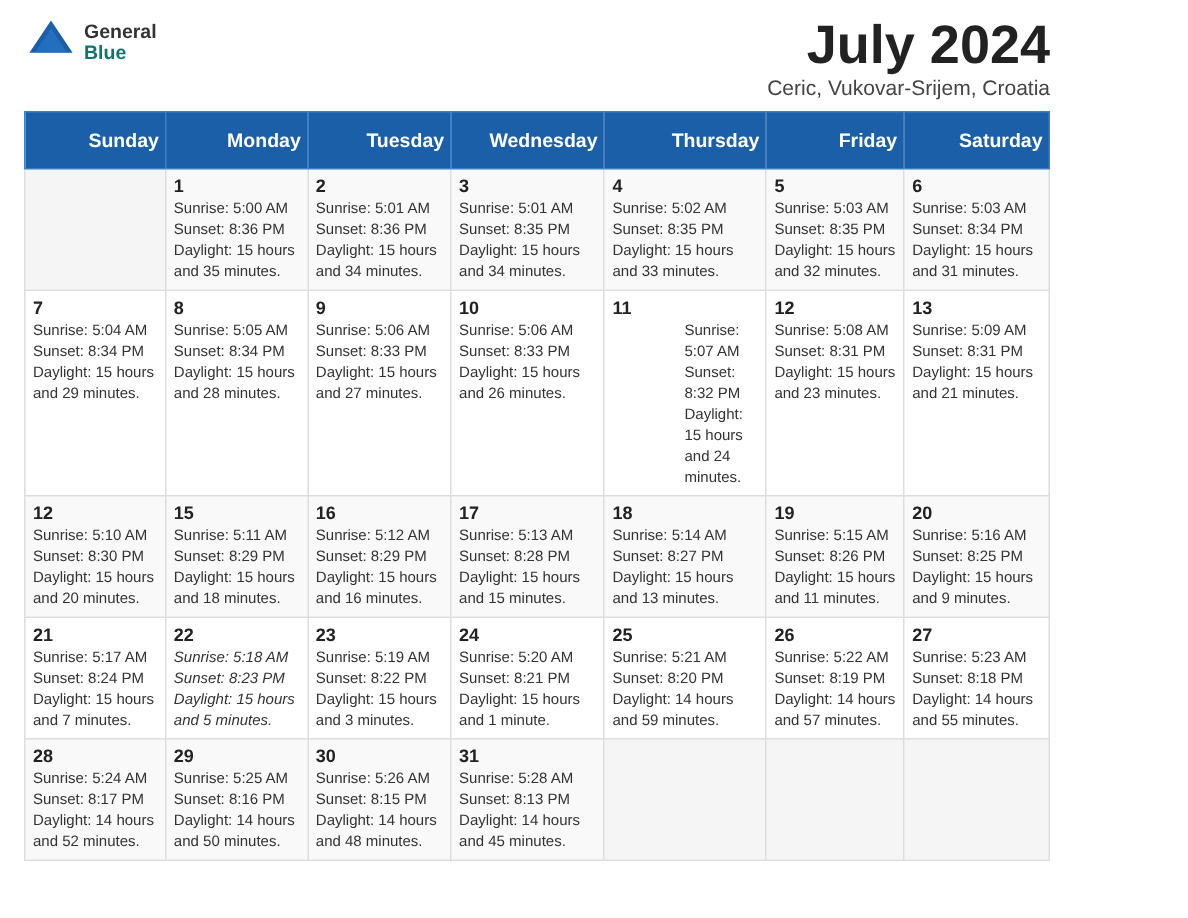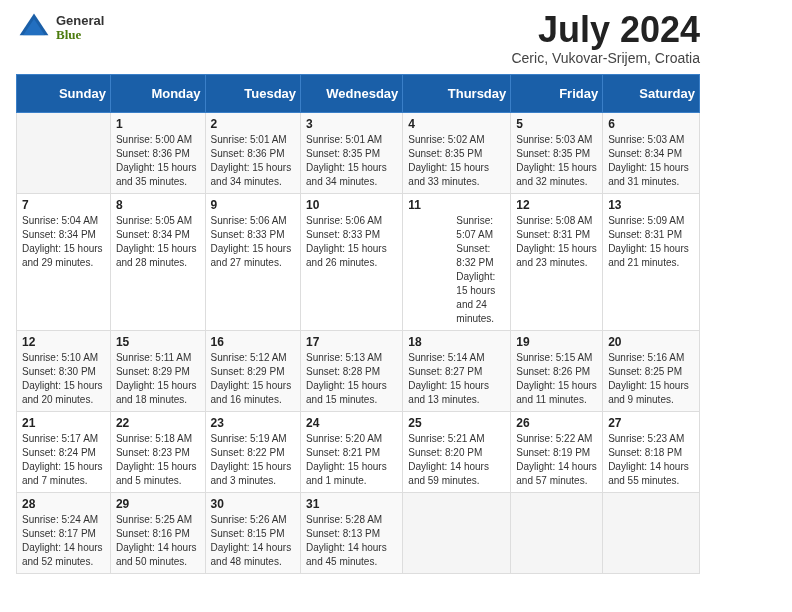--- a/index.html
+++ b/index.html
@@ -26,21 +26,21 @@
       gap: 4px;
     }
     .logo-text {
       display: flex;
       flex-direction: column;
       font-size: 13px;
       font-weight: bold;
       line-height: 1.1;
     }
     .logo-text .general { color: #333; }
-    .logo-text .blue { color: #4d7c0f; font-family: Liberation Serif, serif; }
+    .logo-text .blue { color: #0f766e; }
     .logo-icon {
       width: 36px;
       height: 36px;
     }
     .title-block {
       text-align: right;
       margin-left: 36px;
     }
     .title-block .month-year {
       font-size: 36px;
@@ -282,21 +282,21 @@
         <tr>
           <td>
             <span class="day-num">21</span>
             <div class="day-info" style="white-space: pre-line;">Sunrise: 5:17 AM
 Sunset: 8:24 PM
 Daylight: 15 hours
 and 7 minutes.</div>
           </td>
           <td>
             <span class="day-num">22</span>
-            <div class="day-info" style="white-space: pre-line;">Sunrise: 5:18 AM
+            <div class="day-info" style="white-space: pre-line; font-style: italic;">Sunrise: 5:18 AM
 Sunset: 8:23 PM
 Daylight: 15 hours
 and 5 minutes.</div>
           </td>
           <td>
             <span class="day-num">23</span>
             <div class="day-info" style="white-space: pre-line;">Sunrise: 5:19 AM
 Sunset: 8:22 PM
 Daylight: 15 hours
 and 3 minutes.</div>

